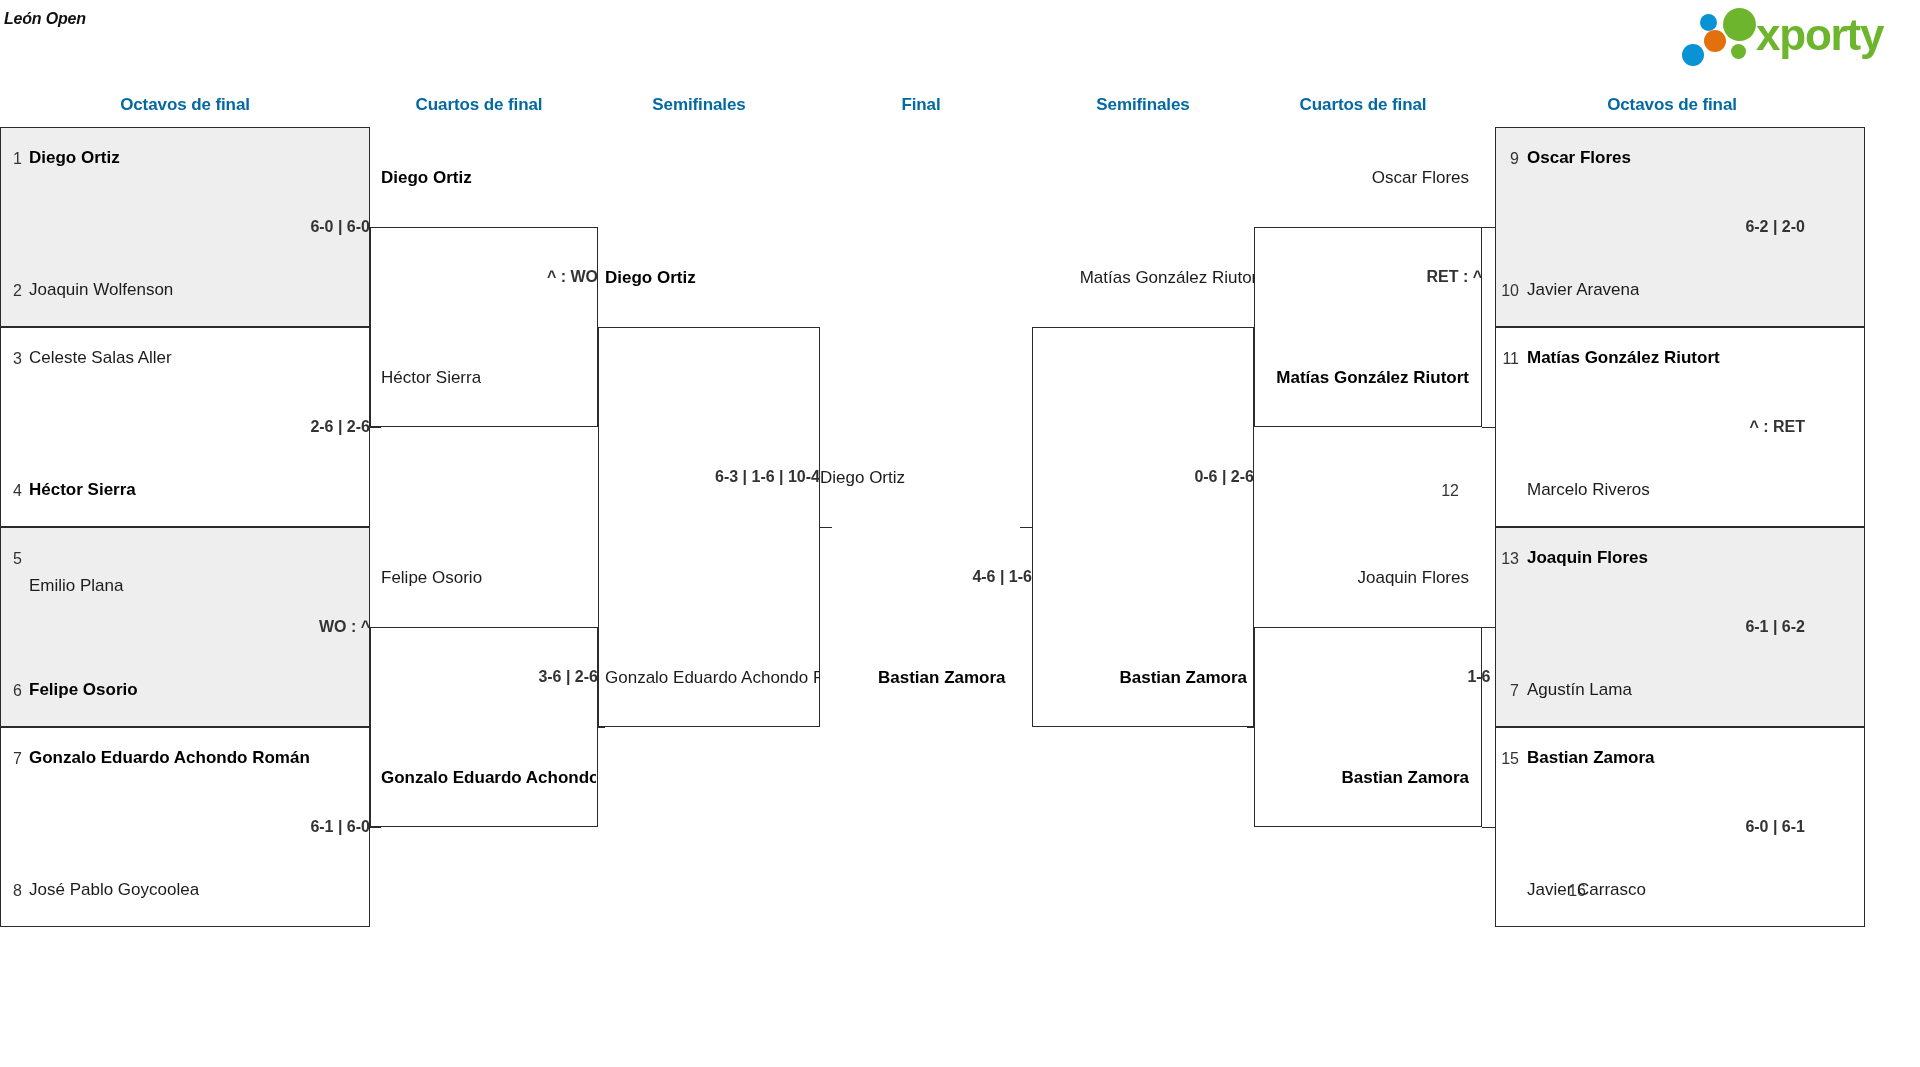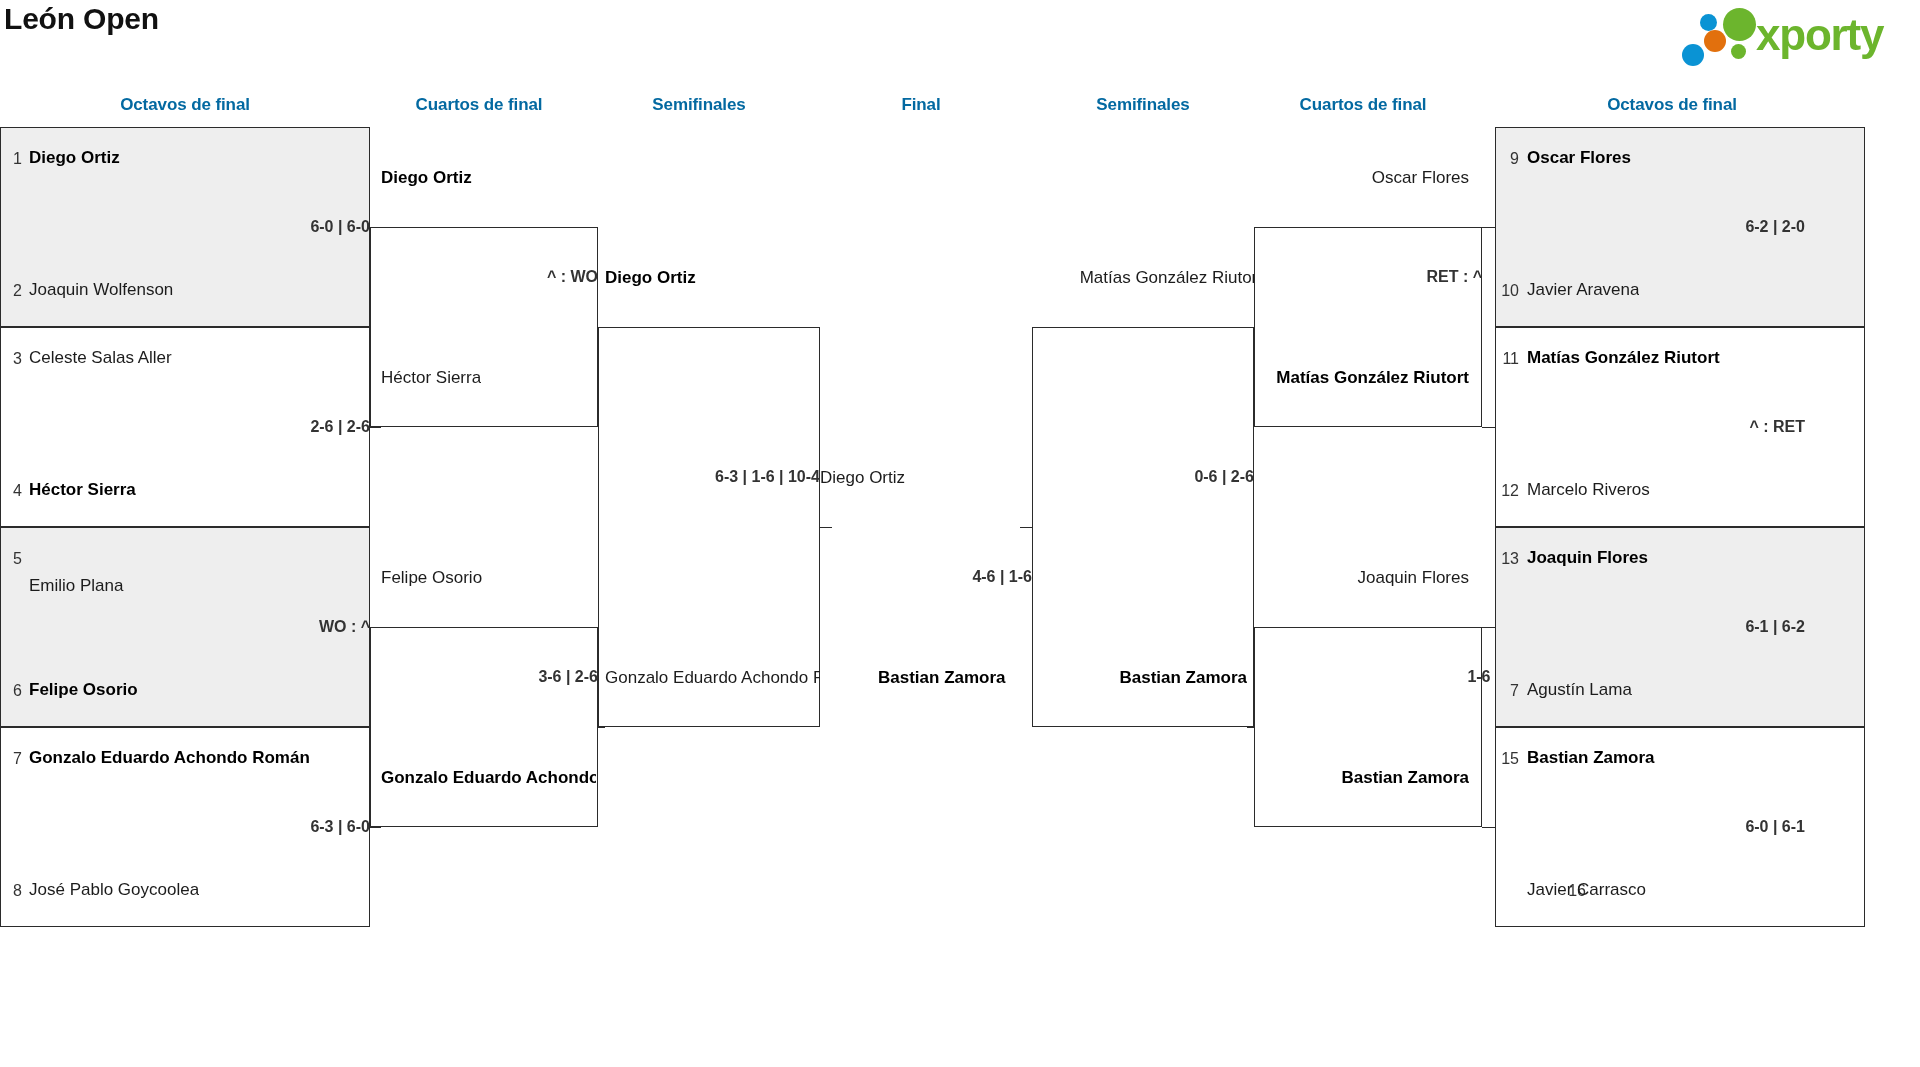--- a/index.html
+++ b/index.html
@@ -8,22 +8,22 @@
     background: #ffffff;
     font-family: "Liberation Sans", sans-serif;
     color: #1a1a1a;
     overflow: hidden;
   }
   #root { position: relative; width: 1920px; height: 1067px; }
 
   
   .title-block { position: absolute; left: 4px; top: 2px; }
   .title-line {
-    font-size: 30px; font-weight: 700; line-height: 33px;
-    letter-spacing: -0.2px; color: #111111;
+    font-size: 16px; font-weight: 700; line-height: 33px;
+    letter-spacing: -0.2px; color: #111111; font-style: italic;
   }
   .logo { position: absolute; right: 12px; top: 6px; width: 230px; height: 58px; }
   .logo-word {
     position: absolute; left: 78px; top: 4px;
     font-size: 44px; font-weight: 700; color: #6cb52d; letter-spacing: -1.2px;
   }
   .dot { position: absolute; border-radius: 50%; }
 
   
   .round-head {
@@ -103,21 +103,21 @@
   <div class="mbox shaded" style="left:0px; top:527px; width:370px; height:200px;"></div>
   <div class="seed" style="left:-4px; top:550px;">5</div>
   <div class="pname" style="left:29px; top:548px; max-width:335px;margin-top:28px;">Emilio Plana</div>
   <div class="score c" style="left:60px; top:618px; width:310px;">WO : ^</div>
   <div class="seed" style="left:-4px; top:682px;">6</div>
   <div class="pname win" style="left:29px; top:680px; max-width:335px;">Felipe Osorio</div>
 
   <div class="mbox" style="left:0px; top:727px; width:370px; height:200px;"></div>
   <div class="seed" style="left:-4px; top:750px;">7</div>
   <div class="pname win" style="left:29px; top:748px; max-width:335px;">Gonzalo Eduardo Achondo Román</div>
-  <div class="score c" style="left:60px; top:818px; width:310px;">6-3 | 6-0</div>
+  <div class="score c" style="left:60px; top:818px; width:310px;">6-1 | 6-0</div>
   <div class="seed" style="left:-4px; top:882px;">8</div>
   <div class="pname" style="left:29px; top:880px; max-width:335px;">José Pablo Goycoolea</div>
 
   <div class="pname win" style="left:381px; top:168px; max-width:215px;">Diego Ortiz</div>
   <div class="mbox" style="left:370px; top:227px; width:228px; height:200px;"></div>
   <div class="score c" style="left:370px; top:268px; width:228px;">^ : WO</div>
   <div class="pname" style="left:381px; top:368px; max-width:215px;">Héctor Sierra</div>
 
   <div class="pname" style="left:381px; top:568px; max-width:215px;">Felipe Osorio</div>
   <div class="mbox" style="left:370px; top:627px; width:228px; height:200px;"></div>
@@ -152,21 +152,21 @@
   <div class="seed" style="left:1493px; top:150px;">9</div>
   <div class="pname win" style="left:1527px; top:148px; max-width:330px;">Oscar Flores</div>
   <div class="score c" style="left:1495px; top:218px; width:310px;">6-2 | 2-0</div>
   <div class="seed" style="left:1493px; top:282px;">10</div>
   <div class="pname" style="left:1527px; top:280px; max-width:330px;">Javier Aravena</div>
 
   <div class="mbox" style="left:1495px; top:327px; width:370px; height:200px;"></div>
   <div class="seed" style="left:1493px; top:350px;">11</div>
   <div class="pname win" style="left:1527px; top:348px; max-width:330px;">Matías González Riutort</div>
   <div class="score c" style="left:1495px; top:418px; width:310px;">^ : RET</div>
-  <div class="seed" style="left:1493px; top:482px;">12</div>
+  <div class="seed" style="left:1433px; top:482px;">12</div>
   <div class="pname" style="left:1527px; top:480px; max-width:330px;">Marcelo Riveros</div>
 
   <div class="mbox shaded" style="left:1495px; top:527px; width:370px; height:200px;"></div>
   <div class="seed" style="left:1493px; top:550px;">13</div>
   <div class="pname win" style="left:1527px; top:548px; max-width:330px;">Joaquin Flores</div>
   <div class="score c" style="left:1495px; top:618px; width:310px;">6-1 | 6-2</div>
   <div class="seed" style="left:1493px; top:682px;">7</div>
   <div class="pname" style="left:1527px; top:680px; max-width:330px;">Agustín Lama</div>
 
   <div class="mbox" style="left:1495px; top:727px; width:370px; height:200px;"></div>

